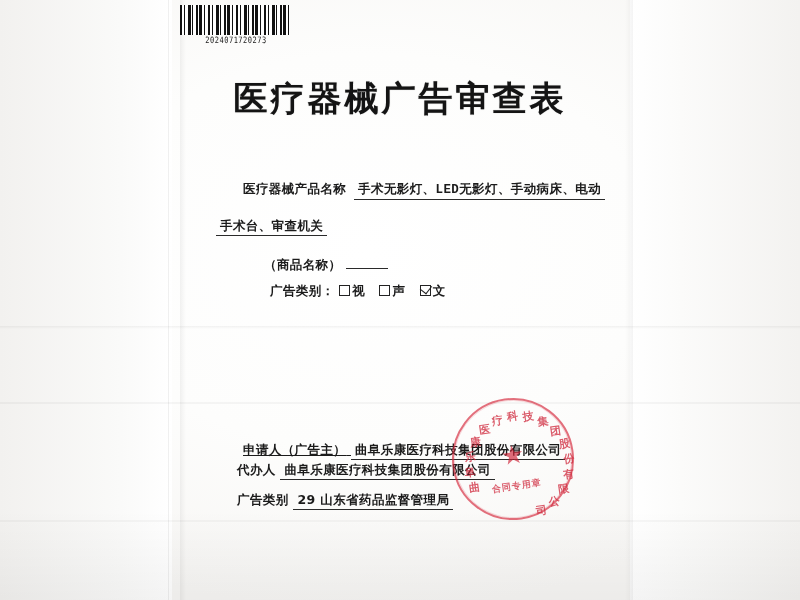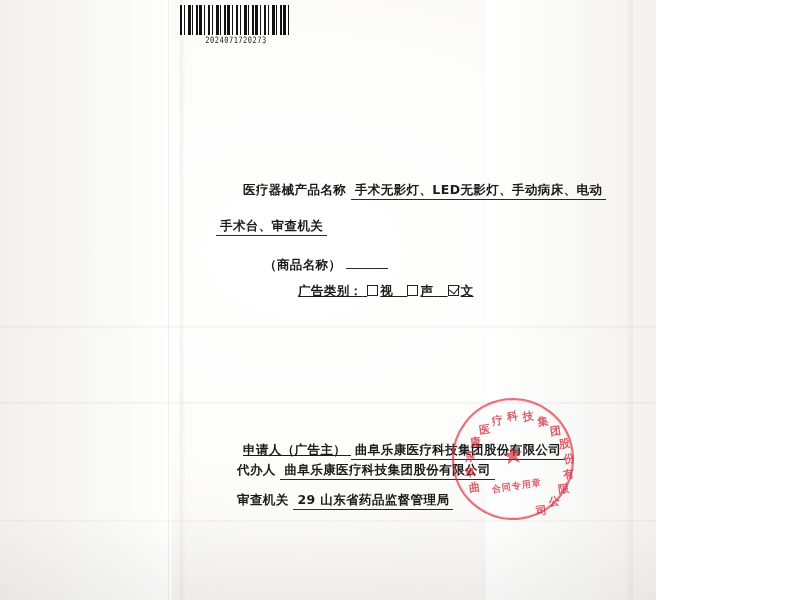--- a/index.html
+++ b/index.html
@@ -10,21 +10,21 @@
   body {
     width: 800px;
     height: 600px;
     overflow: hidden;
     font-family: "DejaVu Sans", "Liberation Sans", sans-serif;
   }
 
   
   .scan {
     position: relative;
-    width: 656px;
+    width: 800px;
     height: 600px;
     background:
       radial-gradient(ellipse 520px 360px at 46% 42%, #ffffff 0%, #fdfdfc 55%, #f7f6f4 100%);
     overflow: hidden;
   }
 
   
   .fold {
     position: absolute;
     background: rgba(0,0,0,0.035);
@@ -205,38 +205,39 @@
   <div class="fold v3"></div>
   <div class="fold h1"></div>
   <div class="fold h2"></div>
   <div class="fold h3"></div>
 
   <div class="barcode-wrap">
     <div class="barcode"></div>
     <div class="barcode-num">2024071720273</div>
   </div>
 
+  <div class="doc-title">医疗器械广告审查表</div>
 
   <div class="form">
 
-    <div class="row" style="left:243px; top:8px;">
+    <div class="row" style="left:243px; top:8px;font-family:Liberation Mono, monospace;">
       <span class="lbl">医疗器械产品名称</span>
       <span class="fill" style="min-width:210px;">手术无影灯、LED无影灯、手动病床、电动</span>
     </div>
 
     <div class="row" style="left:216px; top:44px;">
       <span class="fill" style="min-width:100px;">手术台、审查机关</span>
     </div>
 
     <div class="row" style="left:264px; top:83px;">
       <span class="lbl">（商品名称）</span>
       <span class="fill blank"></span>
     </div>
 
-    <div class="row" style="left:298px; top:108px;text-decoration:underline;">
+    <div class="row" style="left:270px; top:108px;">
       <span class="lbl">广告类别：</span>
       <span>
         <span class="checkbox"></span><span>视</span>
       </span>
       &nbsp;
       <span>
         <span class="checkbox"></span><span>声</span>
       </span>
       &nbsp;
       <span>
@@ -248,21 +249,21 @@
       <span class="lbl">申请人（广告主）</span>
       <span class="fill" style="min-width:195px;">曲阜乐康医疗科技集团股份有限公司</span>
     </div>
 
     <div class="row" style="left:237px; top:288px;">
       <span class="lbl">代办人</span>
       <span class="fill" style="min-width:200px;">曲阜乐康医疗科技集团股份有限公司</span>
     </div>
 
     <div class="row" style="left:237px; top:318px;">
-      <span class="lbl">审查机关</span>
+      <span class="lbl">广告类别</span>
       <span class="fill" style="min-width:148px;">29 山东省药品监督管理局</span>
     </div>
 
   </div>
 
   <div class="stamp">
     <div class="ring-text">
       <span style="transform: rotate(-108deg) translate(0, -50px) rotate(108deg);">曲</span>
       <span style="transform: rotate(-90deg) translate(0, -50px) rotate(90deg);">阜</span>
       <span style="transform: rotate(-72deg) translate(0, -50px) rotate(72deg);">乐</span>

